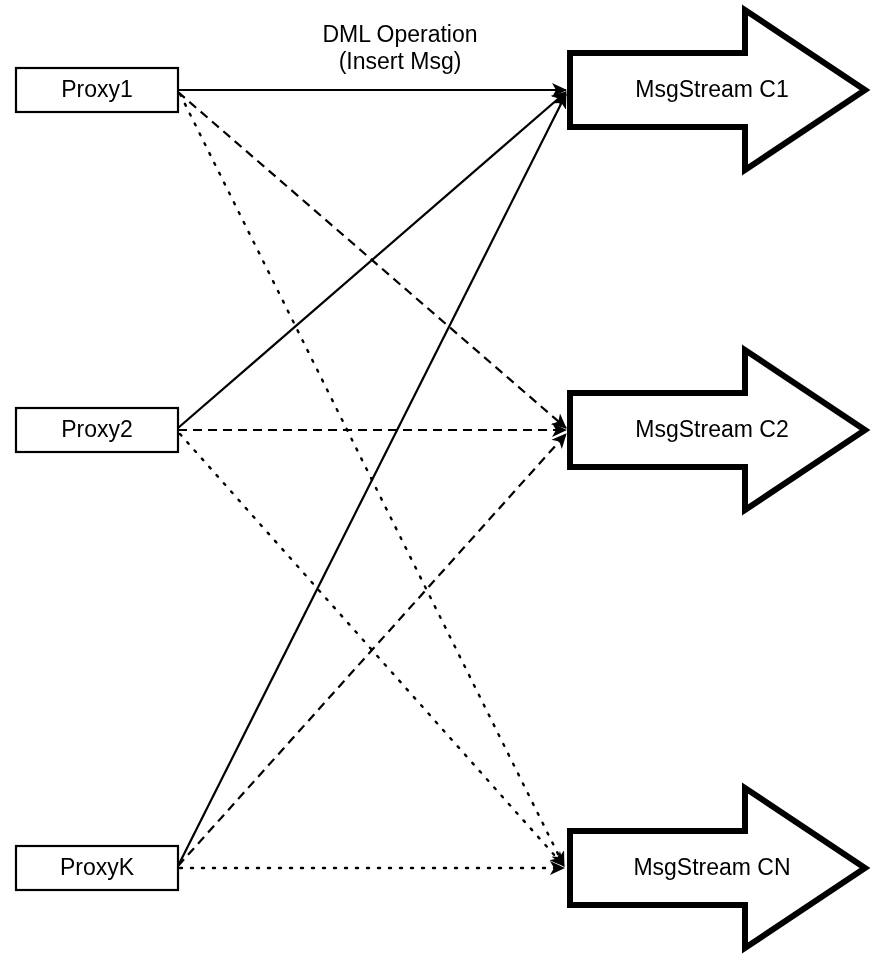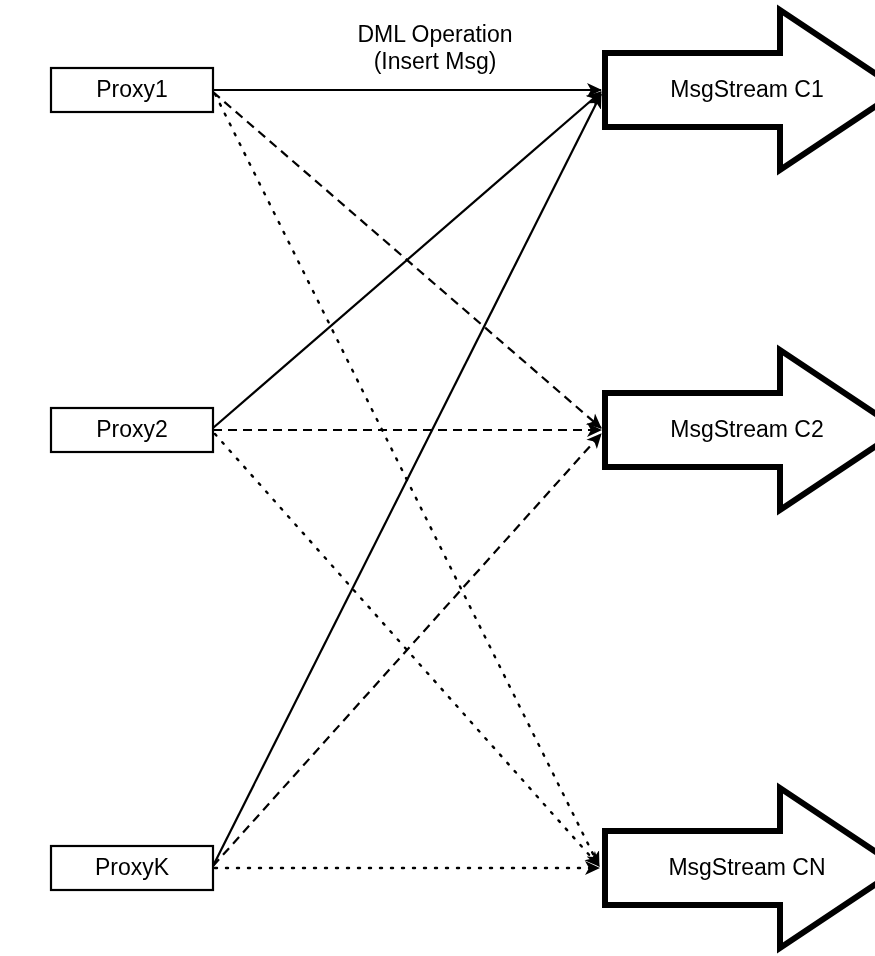--- a/index.html
+++ b/index.html
@@ -1,18 +1,18 @@
 <!DOCTYPE html>
 <html><head>
 <meta charset="utf-8">
 <style>
   html,body{margin:0;padding:0;background:#ffffff;}
   body{width:875px;height:956px;overflow:hidden;
        font-family:"Liberation Sans","DejaVu Sans",sans-serif;}
-  #canvas{position:relative;width:768px;height:956px;background:#fff;margin-left:35px;}
+  #canvas{position:relative;width:768px;height:956px;background:#fff;}
   svg.diagram{position:absolute;top:0;left:0;width:875px;height:956px;display:block;}
   .node-label{font-family:"Liberation Sans","DejaVu Sans",sans-serif;
               font-size:23px;fill:#000;text-anchor:middle;dominant-baseline:middle;}
   .stream-label{font-family:"Liberation Sans","DejaVu Sans",sans-serif;
                 font-size:23px;fill:#000;text-anchor:middle;dominant-baseline:middle;}
   .edge-label{font-family:"Liberation Sans","DejaVu Sans",sans-serif;
               font-size:23px;fill:#000;text-anchor:middle;}
 </style>
 </head>
 <body>

